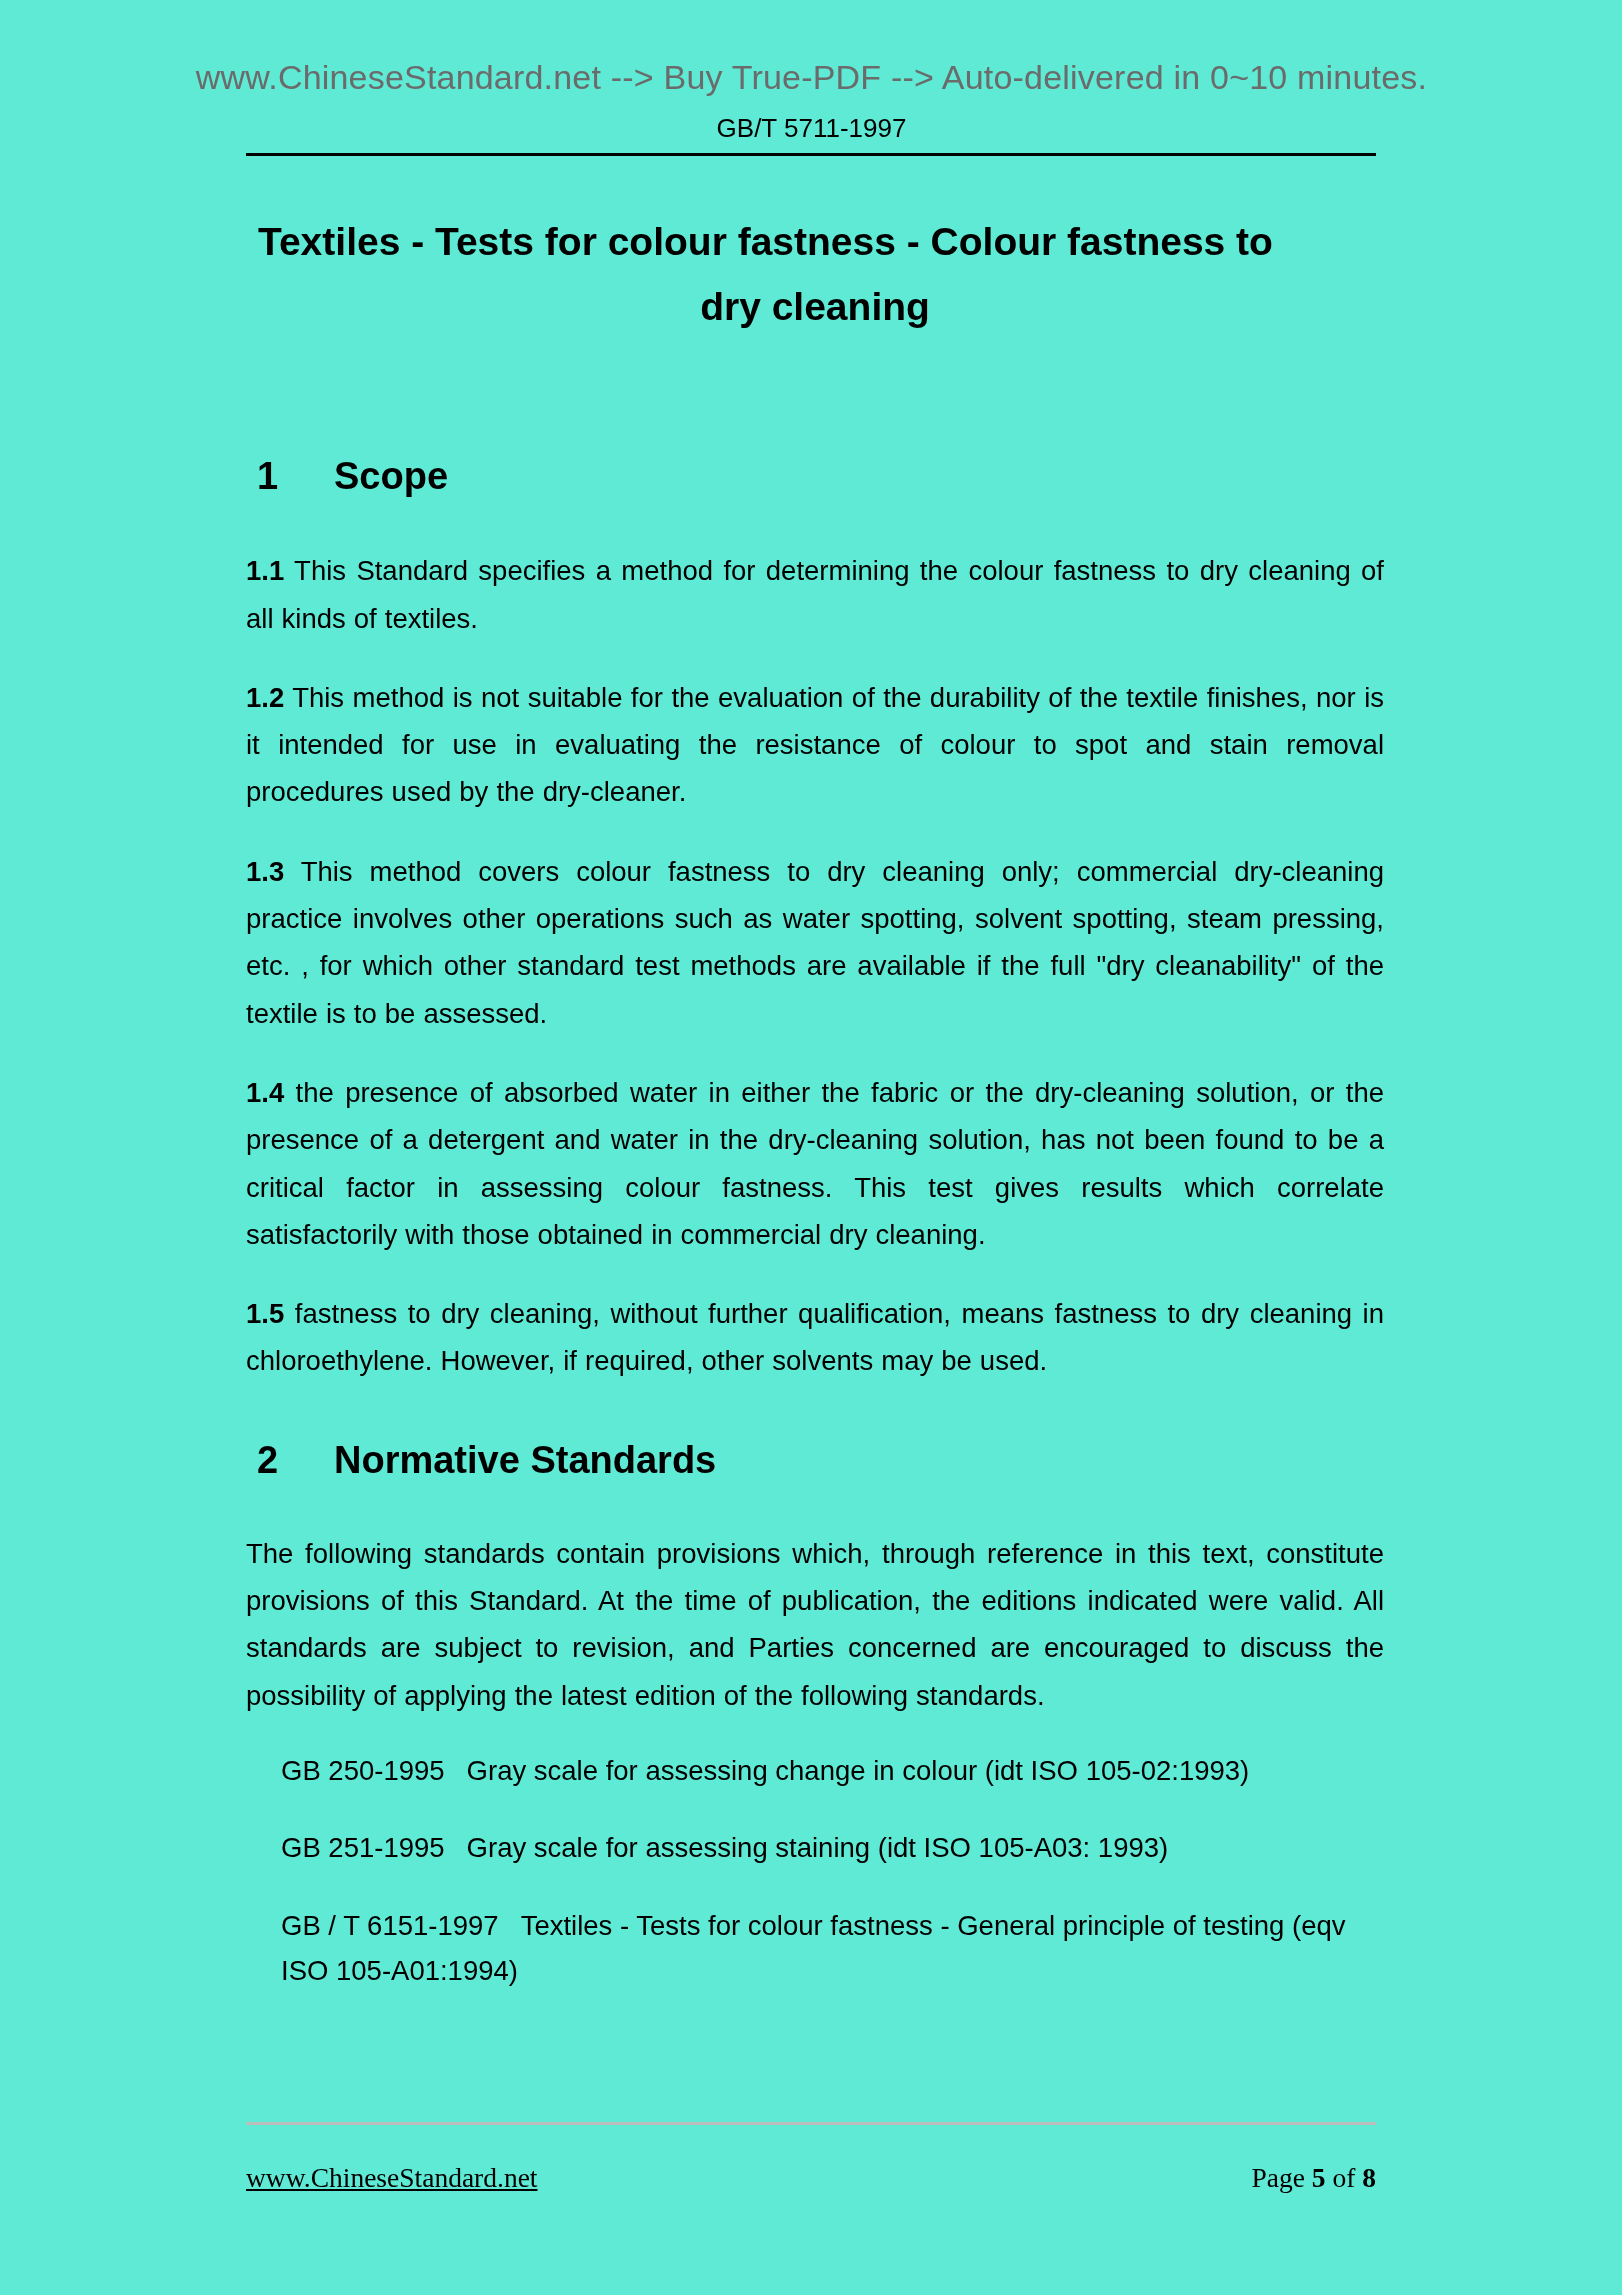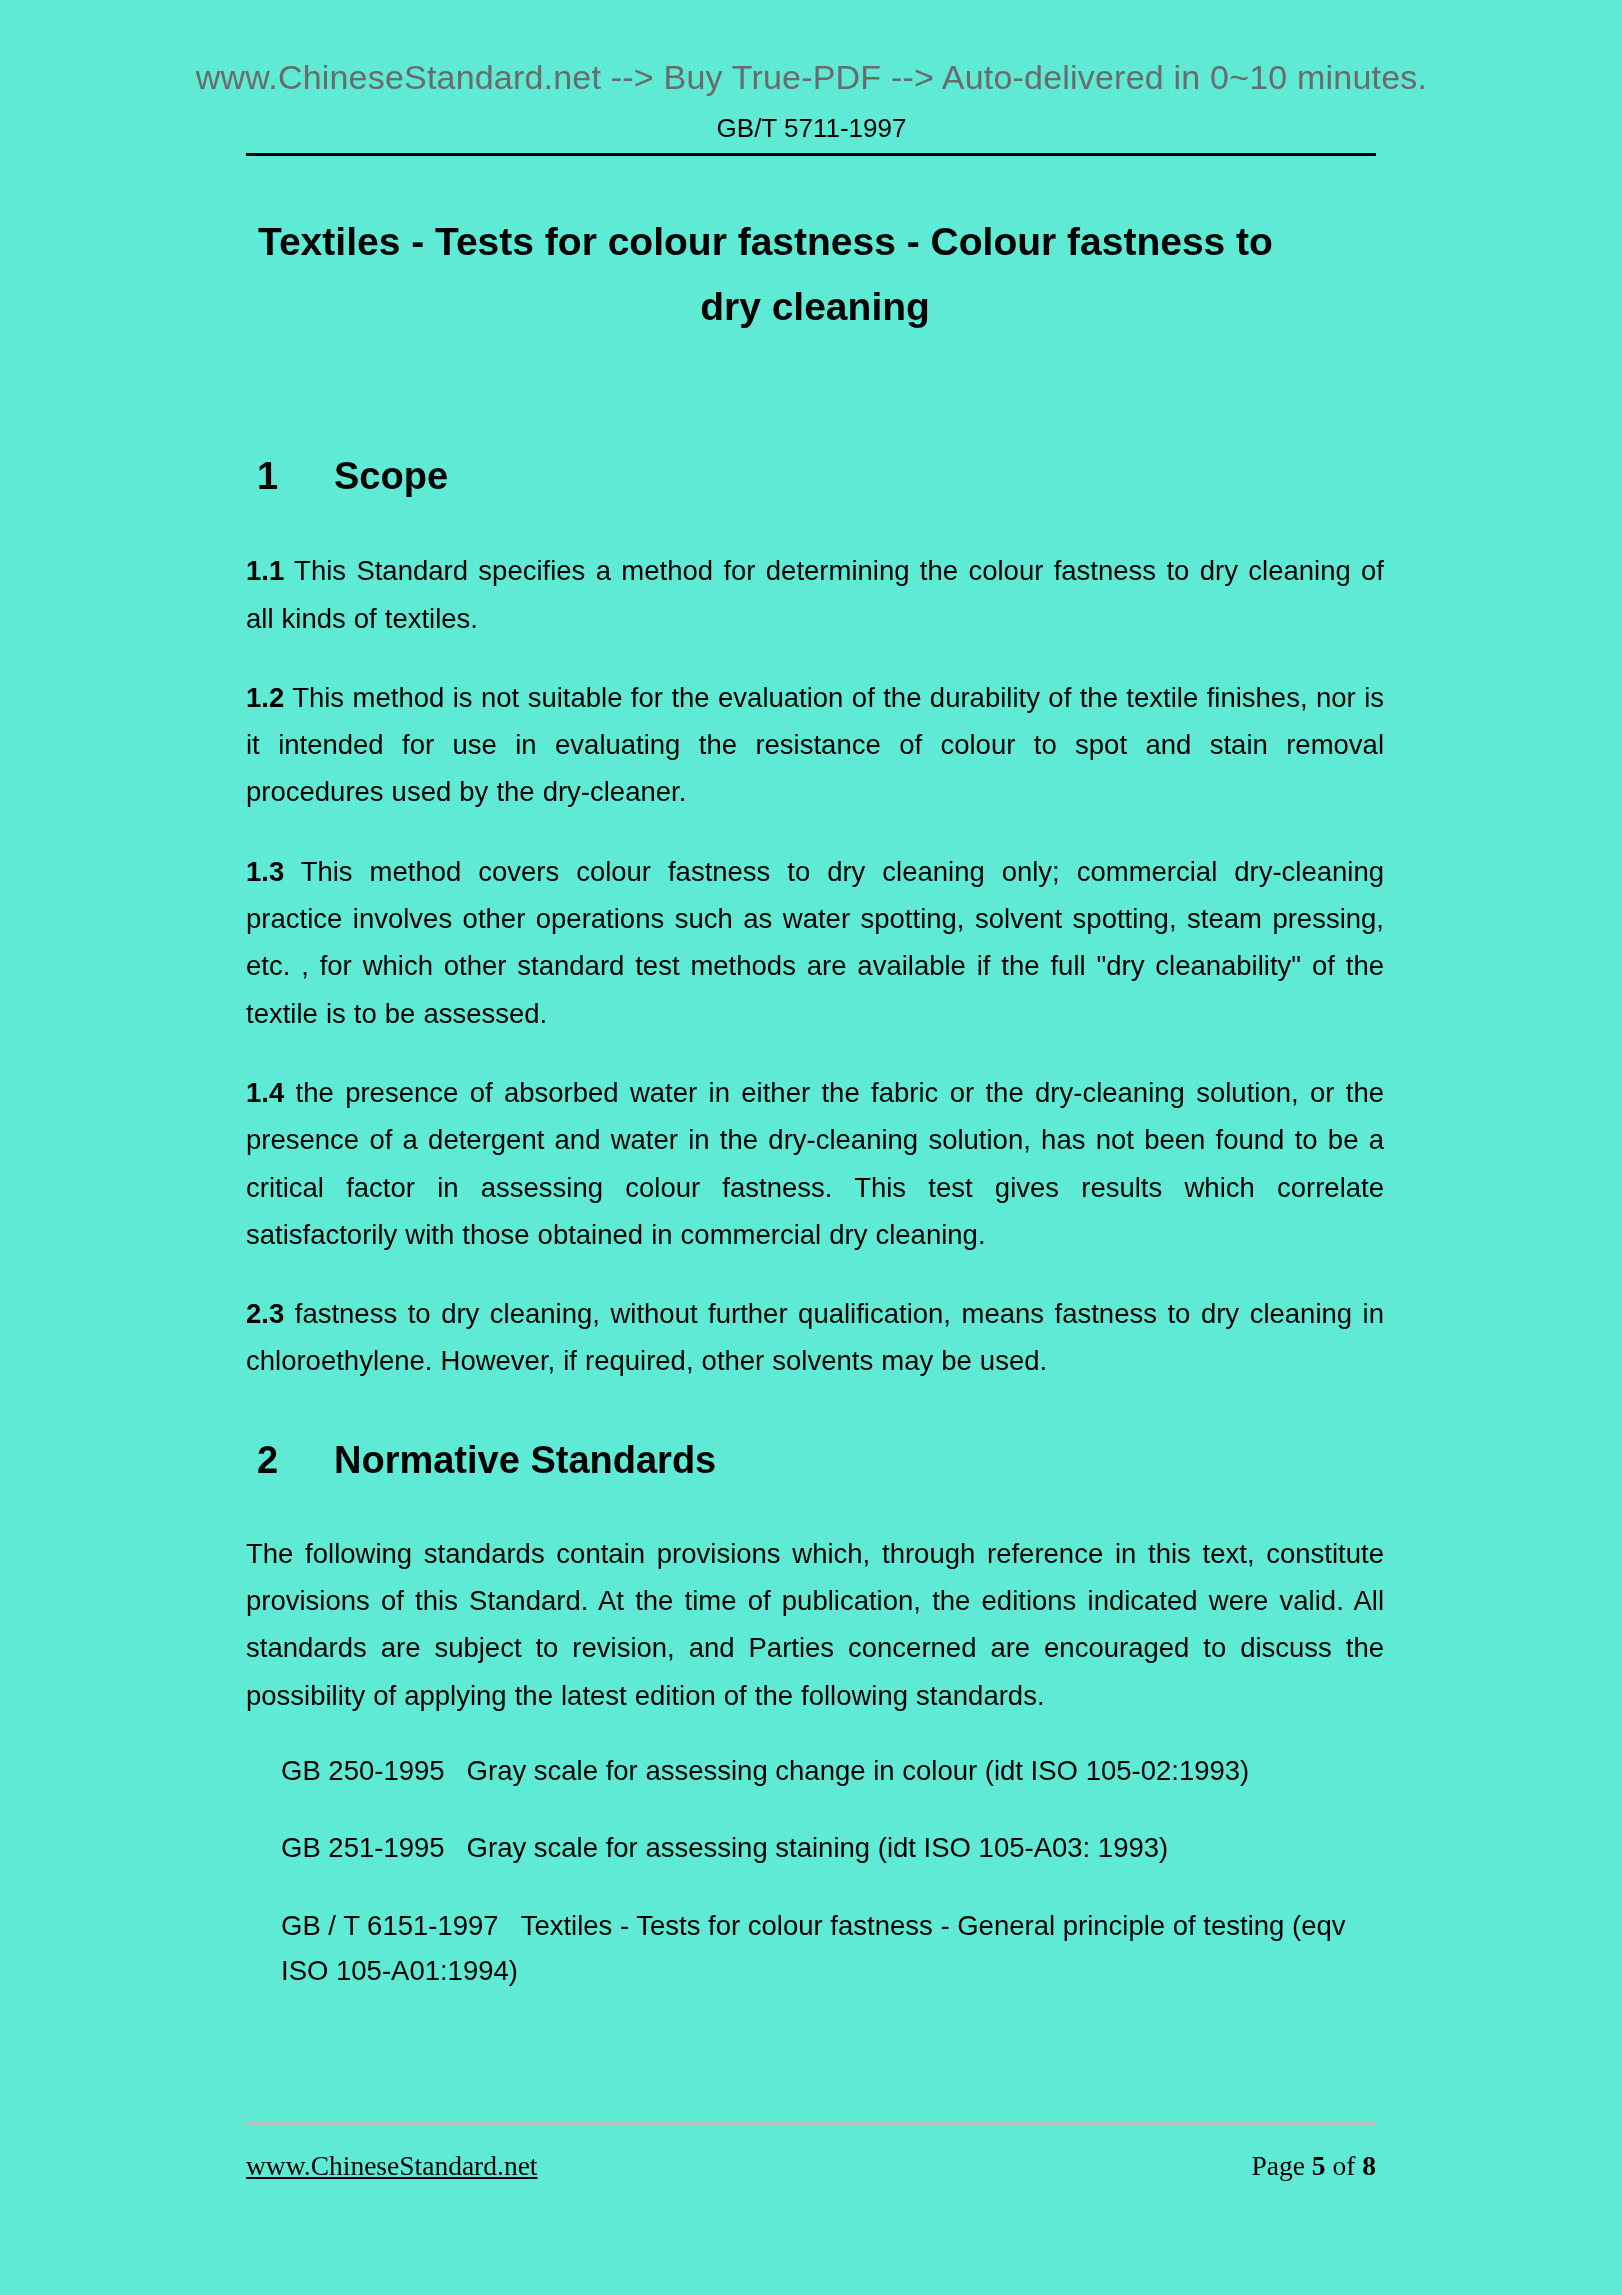--- a/index.html
+++ b/index.html
@@ -120,21 +120,21 @@
     top: 2150px;
     left: 246px;
     width: 1130px;
     display: flex;
     justify-content: space-between;
     align-items: baseline;
     font-family: "Liberation Serif", serif;
     font-size: 27.5px;
     color: #000000;
   }
-  .footer-left { text-decoration: underline; }
+  .footer-left { text-decoration: underline; margin-top: 12px; }
   .footer-right b { font-weight: bold; }
 </style>
 </head>
 <body>
 
 <div class="page">
 
   <div class="watermark">www.ChineseStandard.net --&gt; Buy True-PDF --&gt; Auto-delivered in 0~10 minutes.</div>
   <div class="std-no">GB/T 5711-1997</div>
   <div class="header-rule"></div>
@@ -163,21 +163,21 @@
     <div class="sp-para"></div>
 
     <p class="body"><span class="lbl">1.3</span><span> This method covers colour fastness to dry cleaning only; commercial dry-cleaning practice involves other operations such as water spotting, solvent spotting, steam pressing, etc. , for which other standard test methods are available if the full "dry cleanability" of the textile is to be assessed.</span></p>
 
     <div class="sp-para"></div>
 
     <p class="body"><span class="lbl">1.4</span><span> the presence of absorbed water in either the fabric or the dry-cleaning solution, or the presence of a detergent and water in the dry-cleaning solution, has not been found to be a critical factor in assessing colour fastness. This test gives results which correlate satisfactorily with those obtained in commercial dry cleaning.</span></p>
 
     <div class="sp-para"></div>
 
-    <p class="body"><span class="lbl">2.3</span><span> fastness to dry cleaning, without further qualification, means fastness to dry cleaning in chloroethylene. However, if required, other solvents may be used.</span></p>
+    <p class="body"><span class="lbl">1.5</span><span> fastness to dry cleaning, without further qualification, means fastness to dry cleaning in chloroethylene. However, if required, other solvents may be used.</span></p>
 
     <div class="sp-before-sec2"></div>
 
     <h2 class="section">
       <span class="sec-num">2</span><span>Normative Standards</span>
     </h2>
 
     <div class="sp-after-sec2"></div>
 
     <p class="body">The following standards contain provisions which, through reference in this text, constitute provisions of this Standard. At the time of publication, the editions indicated were valid. All standards are subject to revision, and Parties concerned are encouraged to discuss the possibility of applying the latest edition of the following standards.</p>

